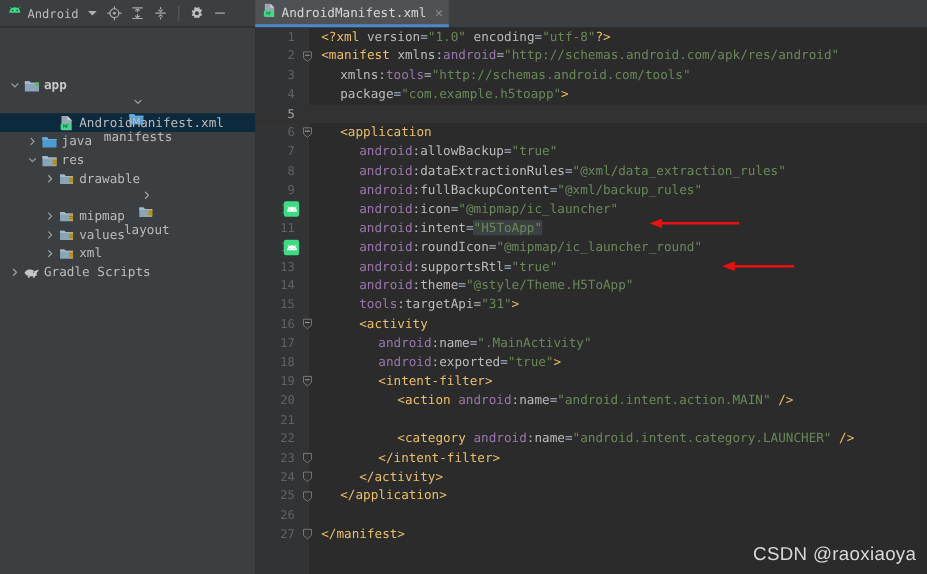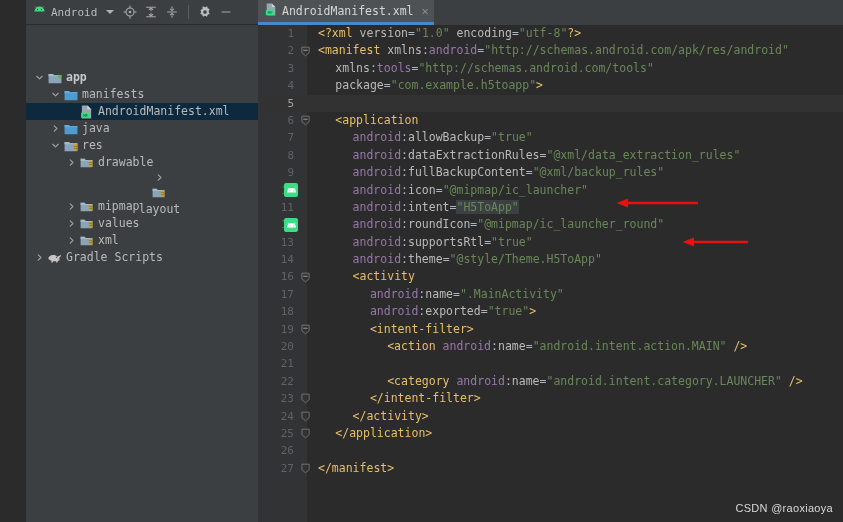--- a/index.html
+++ b/index.html
@@ -2,21 +2,21 @@
 <html><head>
 <meta charset="utf-8">
 <style>
   * { box-sizing: border-box; margin: 0; padding: 0; }
   html, body {
     width: 843px; height: 522px;
     background: #2B2B2B;
     font-family: "DejaVu Sans Mono", monospace;
     overflow: hidden;
   }
-  #app { position: relative; width: 843px; height: 431px; display: flex; padding-left: 26px; }
+  #app { position: relative; width: 843px; height: 431px; display: flex; }
 
   
   #left {
     width: 232px; height: 522px;
     background: #3C3F41;
     display: flex; flex-direction: column;
     flex: 0 0 232px;
   }
   #left-toolbar {
     height: 25px; flex: 0 0 25px;
@@ -131,21 +131,21 @@
   .k-pi    { color: #E8BF6A; margin-top: 16px; }
   .k-plain { color: #A9B7C6; }
   .hl      { background: #3B4143; }
 
   
   .arrow-ann { position: absolute; pointer-events: none; }
 
   #watermark {
     position: absolute; right: 10px; bottom: 8px;
     font-family: "Liberation Sans", sans-serif;
-    font-size: 11px; color: #D8D8D8;
+    font-size: 17px; color: #D8D8D8;
     letter-spacing: .3px;
   }
 </style>
 </head>
 <body>
 
 <div id="app">
 
   <div id="left">
 
@@ -211,21 +211,21 @@
           </span>
           <span class="ficon">
             <svg width="14" height="12" viewBox="0 0 16 14">
               <path d="M0.5 2.2h5l1.4 1.6h8.6v9.2H0.5z" fill="#8AA4B8"></path>
               <path d="M0.5 2.2h5l1.4 1.6h8.6v1.2H0.5z" fill="#A3BACB"></path>
               <circle cx="13.6" cy="5.2" r="2.1" fill="#62B543"></circle>
             </svg>
           </span>
           <span class="lbl bold">app</span>
         </div>
-        <div class="row" style="padding-left: 23px;">
+        <div class="row" style="padding-left: 23px; flex-direction: column;">
           <span class="arrow">
             <svg width="9" height="9" viewBox="0 0 10 10">
               <path d="M2 3.6L5 6.6l3-3" fill="none" stroke="#A0A0A0" stroke-width="1.25" stroke-linecap="round" stroke-linejoin="round"></path>
             </svg>
           </span>
           <span class="ficon">
             <svg width="14" height="12" viewBox="0 0 16 14">
               <path d="M0.5 2.2h5l1.4 1.6h8.6v9.2H0.5z" fill="#4E9BD1"></path>
               <path d="M0.5 2.2h5l1.4 1.6h8.6v1.2H0.5z" fill="#63AEE0"></path>
             </svg>
@@ -302,21 +302,21 @@
             <svg width="13" height="11" viewBox="0 0 16 14">
               <path d="M0.5 2.2h5l1.4 1.6h8.6v9.2H0.5z" fill="#8AA4B8"></path>
               <path d="M0.5 2.2h5l1.4 1.6h8.6v1.2H0.5z" fill="#A3BACB"></path>
               <rect x="11" y="4.6" width="4.6" height="7.6" fill="#C9A227"></rect>
               <rect x="11" y="6.8" width="4.6" height="0.9" fill="#8A6E15"></rect>
               <rect x="11" y="9.3" width="4.6" height="0.9" fill="#8A6E15"></rect>
             </svg>
           </span>
           <span class="lbl">layout</span>
         </div>
-        <div class="row" style="padding-left: 39px; margin-top: 10px;">
+        <div class="row" style="padding-left: 39px;">
           <span class="arrow">
             <svg width="9" height="9" viewBox="0 0 10 10">
               <path d="M3.6 2l3 3-3 3" fill="none" stroke="#A0A0A0" stroke-width="1.25" stroke-linecap="round" stroke-linejoin="round"></path>
             </svg>
           </span>
           <span class="ficon">
             <svg width="13" height="11" viewBox="0 0 16 14">
               <path d="M0.5 2.2h5l1.4 1.6h8.6v9.2H0.5z" fill="#8AA4B8"></path>
               <path d="M0.5 2.2h5l1.4 1.6h8.6v1.2H0.5z" fill="#A3BACB"></path>
               <rect x="11" y="4.6" width="4.6" height="7.6" fill="#C9A227"></rect>
@@ -420,20 +420,21 @@
               </svg></span><span class="ctext" style="padding-left: 34.6px;"><span class="k-ns">android</span><span class="k-plain">:</span><span class="k-attr">icon</span><span class="k-plain">=</span><span class="k-val">"@mipmap/ic_launcher"</span></span></div>
           <div class="cline"><span class="lnum">11</span><span class="ctext" style="padding-left: 34.6px;"><span class="k-ns">android</span><span class="k-plain">:</span><span class="k-attr">intent</span><span class="k-plain">=</span><span class="k-val hl">"H5ToApp"</span></span></div>
           <div class="cline"><span class="lnum">12</span><span class="gmark"><svg width="11" height="8" viewBox="0 0 22 14">
                 <path d="M2 12a9 9 0 0 1 18 0z" fill="#FFFFFF"></path>
                 <circle cx="7.4" cy="8.4" r="1.05" fill="#3DDC84"></circle>
                 <circle cx="14.6" cy="8.4" r="1.05" fill="#3DDC84"></circle>
                 <path d="M4 3l2 2.6M18 3l-2 2.6" stroke="#FFFFFF" stroke-width="1.4" stroke-linecap="round" fill="none"></path>
               </svg></span><span class="ctext" style="padding-left: 34.6px;"><span class="k-ns">android</span><span class="k-plain">:</span><span class="k-attr">roundIcon</span><span class="k-plain">=</span><span class="k-val">"@mipmap/ic_launcher_round"</span></span></div>
           <div class="cline"><span class="lnum">13</span><span class="ctext" style="padding-left: 34.6px;"><span class="k-ns">android</span><span class="k-plain">:</span><span class="k-attr">supportsRtl</span><span class="k-plain">=</span><span class="k-val">"true"</span></span></div>
           <div class="cline"><span class="lnum">14</span><span class="ctext" style="padding-left: 34.6px;"><span class="k-ns">android</span><span class="k-plain">:</span><span class="k-attr">theme</span><span class="k-plain">=</span><span class="k-val">"@style/Theme.H5ToApp"</span></span></div>
+          <div class="cline"><span class="lnum">15</span><span class="ctext" style="padding-left: 34.6px;"><span class="k-ns">tools</span><span class="k-plain">:</span><span class="k-attr">targetApi</span><span class="k-plain">=</span><span class="k-val">"31"</span><span class="k-tag">&gt;</span></span></div>
           <div class="cline"><span class="lnum">16</span><span class="fold"><svg width="9" height="11" viewBox="0 0 10 12">
                 <path d="M1 1.2h8v6.2L5 10.8 1 7.4z" fill="none" stroke="#787878" stroke-width="1"></path>
                 <path d="M3 4.6h4" stroke="#9A9A9A" stroke-width="1.1" stroke-linecap="round"></path>
               </svg></span><span class="ctext" style="padding-left: 34.6px;"><span class="k-tag">&lt;activity</span></span></div>
           <div class="cline"><span class="lnum">17</span><span class="ctext" style="padding-left: 51.9px;"><span class="k-ns">android</span><span class="k-plain">:</span><span class="k-attr">name</span><span class="k-plain">=</span><span class="k-val">".MainActivity"</span></span></div>
           <div class="cline"><span class="lnum">18</span><span class="ctext" style="padding-left: 51.9px;"><span class="k-ns">android</span><span class="k-plain">:</span><span class="k-attr">exported</span><span class="k-plain">=</span><span class="k-val">"true"</span><span class="k-tag">&gt;</span></span></div>
           <div class="cline"><span class="lnum">19</span><span class="fold"><svg width="9" height="11" viewBox="0 0 10 12">
                 <path d="M1 1.2h8v6.2L5 10.8 1 7.4z" fill="none" stroke="#787878" stroke-width="1"></path>
                 <path d="M3 4.6h4" stroke="#9A9A9A" stroke-width="1.1" stroke-linecap="round"></path>
               </svg></span><span class="ctext" style="padding-left: 51.9px;"><span class="k-tag">&lt;intent-filter&gt;</span></span></div>

